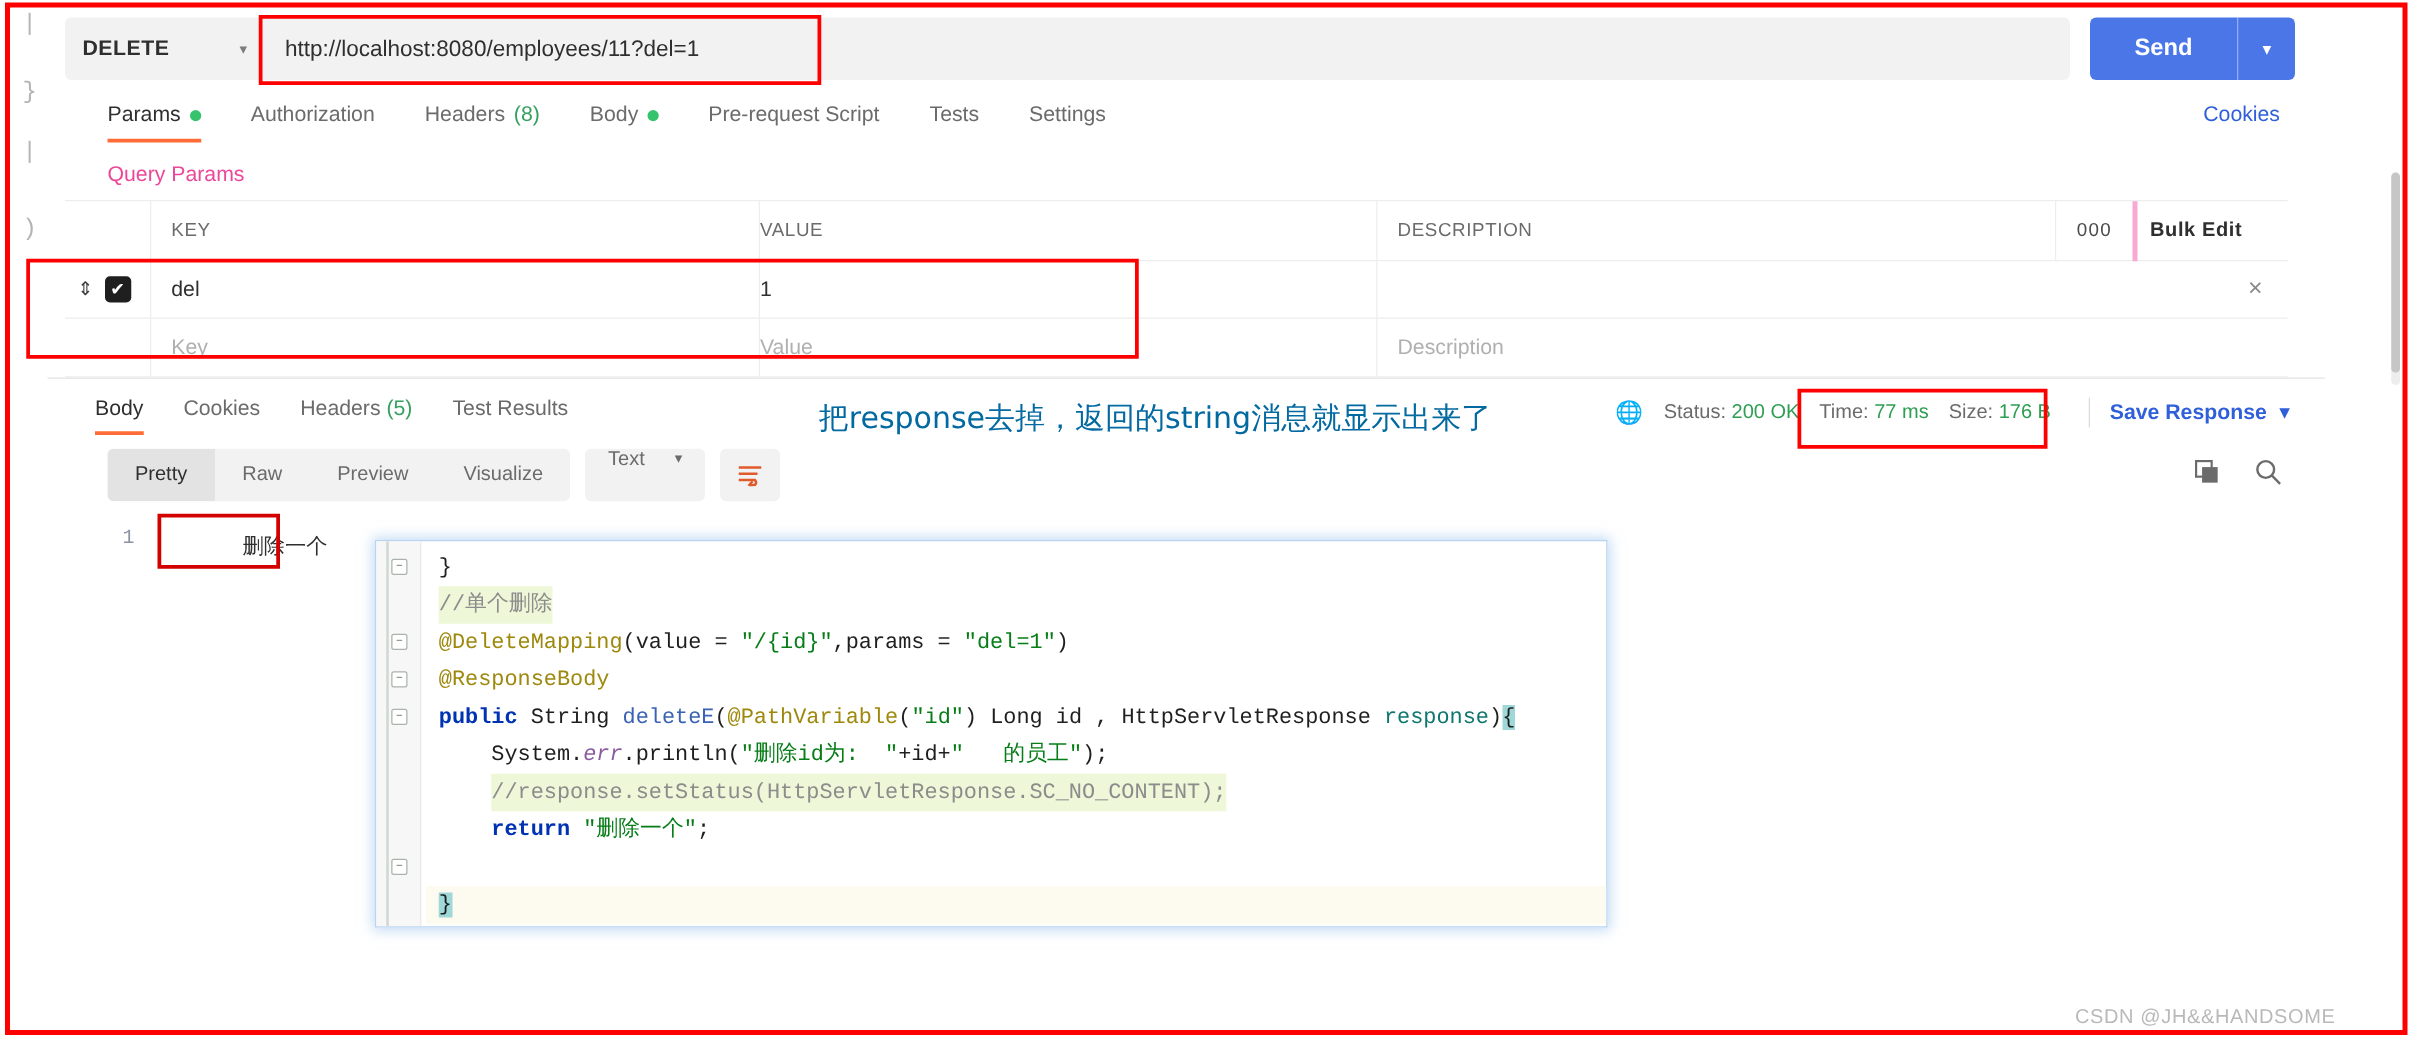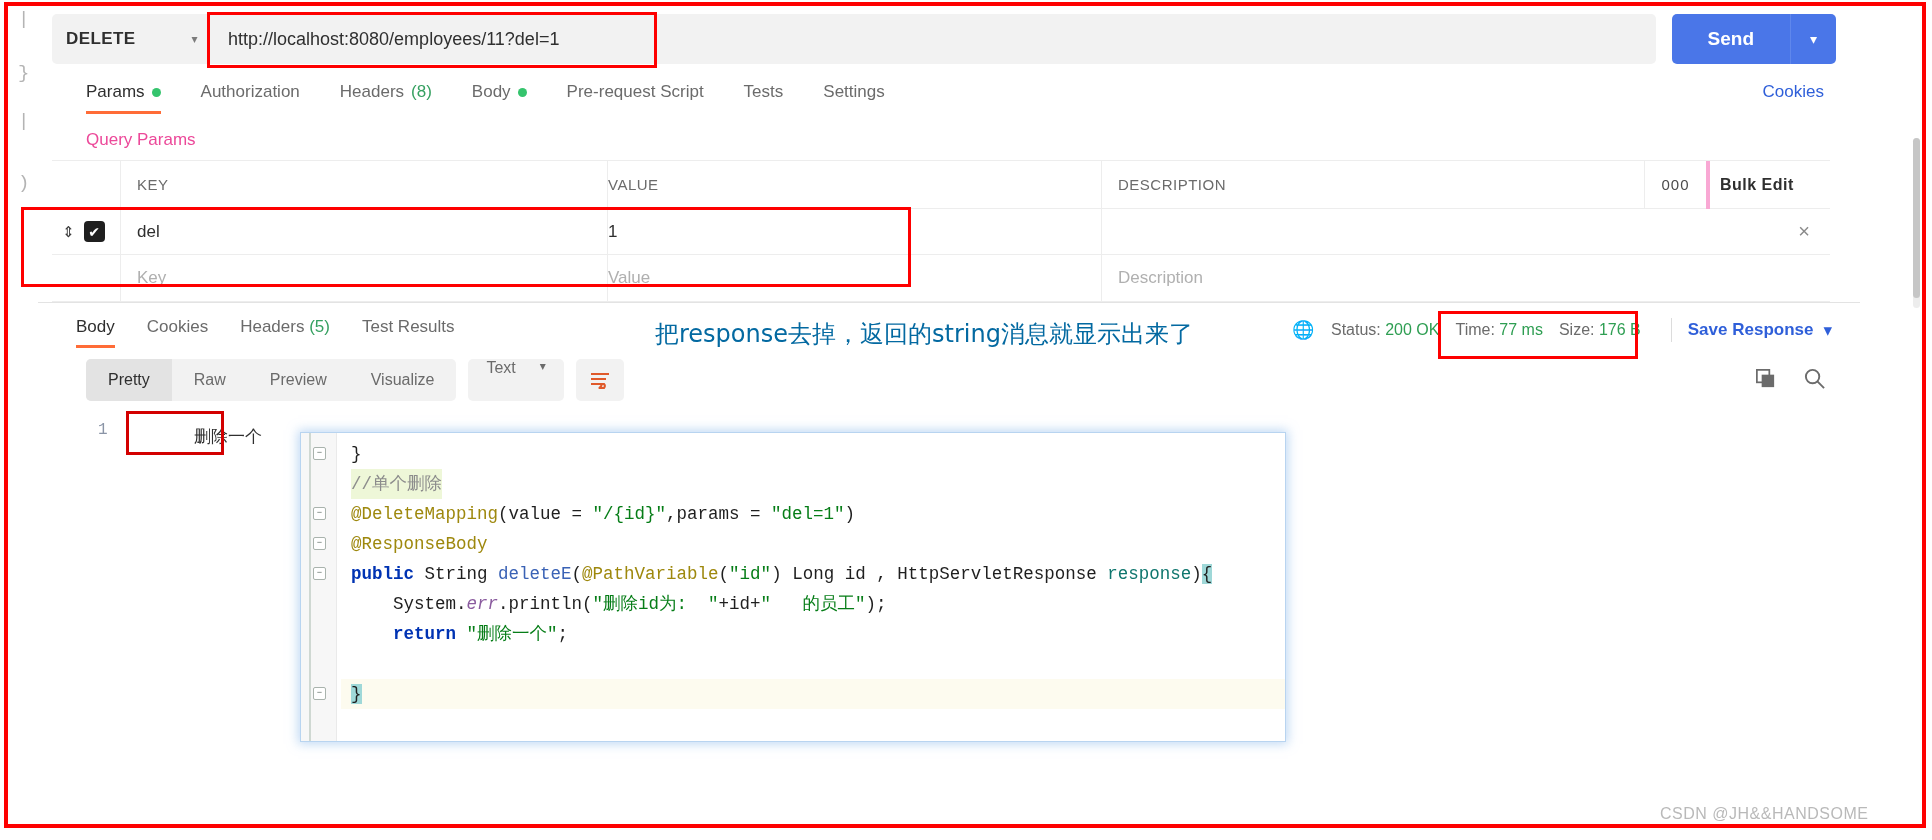--- a/index.html
+++ b/index.html
@@ -610,20 +610,21 @@
       <div class="fold" style="top:134px">−</div>
       <div class="fold" style="top:254px">−</div>
     </div>
     <div class="ide-code" id="code-lines">
         <div class="cl"><span><span class="plain">}</span></span></div>
         <div class="cl"><span class="hl-green"><span class="cmt">//单个删除</span></span></div>
         <div class="cl"><span><span class="ann">@DeleteMapping</span><span class="plain">(value = </span><span class="str">"/{id}"</span><span class="plain">,params = </span><span class="str">"del=1"</span><span class="plain">)</span></span></div>
         <div class="cl"><span><span class="ann">@ResponseBody</span></span></div>
         <div class="cl"><span><span class="kw">public</span><span class="plain"> String </span><span class="meth">deleteE</span><span class="plain">(</span><span class="ann">@PathVariable</span><span class="plain">(</span><span class="str">"id"</span><span class="plain">) Long id , HttpServletResponse </span><span class="param">response</span><span class="plain">)</span><span class="caret-sel">{</span></span></div>
         <div class="cl"><span class="plain">    </span><span><span class="plain">System.</span><span class="fld">err</span><span class="plain">.println(</span><span class="str">"删除id为:  "</span><span class="plain">+id+</span><span class="str">"   的员工"</span><span class="plain">);</span></span></div>
+        <div class="cl"><span class="plain">    </span><span class="hl-green"><span class="cmt">//response.setStatus(HttpServletResponse.SC_NO_CONTENT);</span></span></div>
         <div class="cl"><span class="plain">    </span><span><span class="kw">return</span><span class="plain"> </span><span class="str">"删除一个"</span><span class="plain">;</span></span></div>
         <div class="cl"><span></span></div>
         <div class="cl hl-row-yellow"><span><span class="caret-sel">}</span></span></div>
       </div>
   </div>
 
   <div class="outer-red-frame"></div>
 
   <div class="watermark">CSDN @JH&amp;&amp;HANDSOME</div>
 </div>

